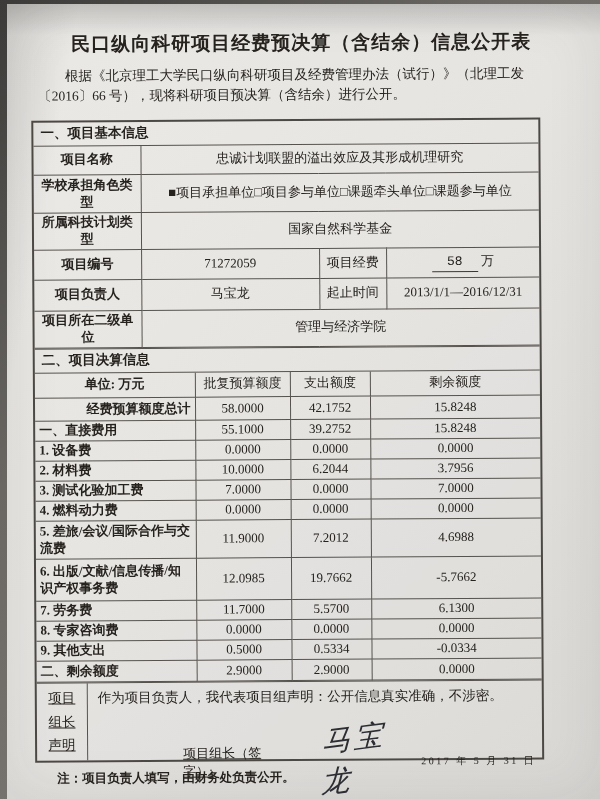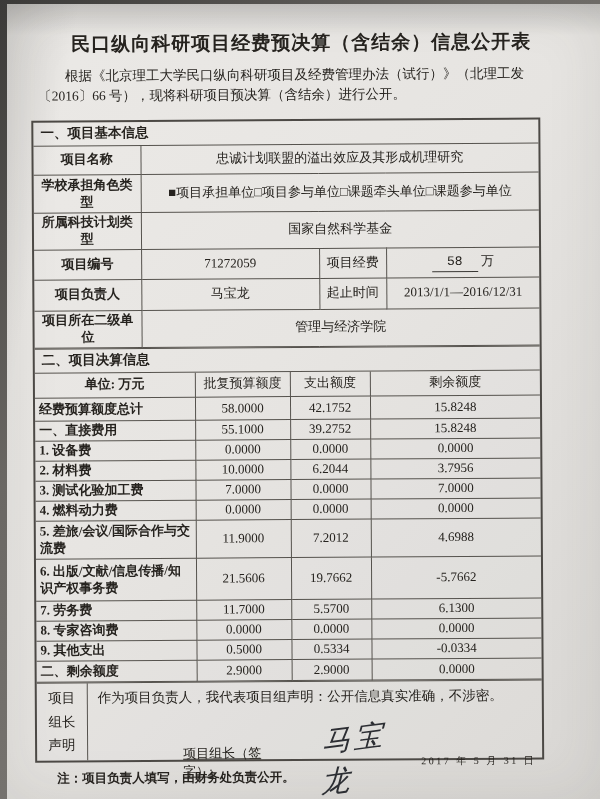--- a/index.html
+++ b/index.html
@@ -37,28 +37,28 @@
   table.grid td{
     border:1px solid #56534e;font-size:13px;line-height:1.3;
     padding:1px 4px;word-break:break-all;vertical-align:middle;color:#26231f;
   }
   table.grid td:first-child{border-left:none;font-weight:bold;}
   table.grid td:last-child{border-right:none;}
   table.grid tr:first-child td{border-top:none;}
   .lbl{text-align:center;}
   .val{text-align:center;}
   .num{text-align:center;font-family:"Liberation Serif",serif;font-size:13.5px;}
-  .name-center{text-align:left;}
+  .name-center{text-align:right;}
   .name-left{text-align:left;padding-left:5px;}
   .fund-num{display:inline-block;min-width:46px;text-align:center;border-bottom:1px solid #3a3835;font-family:Liberation Mono, monospace;}
   .hdr-cell{text-align:center;font-size:13.5px;}
   .decl{display:flex;height:77px;border-top:1px solid #56534e;}
   .decl-side{
     width:51px;border-right:1px solid #56534e;box-sizing:border-box;
-    display:flex;align-items:center;justify-content:center;
+    display:flex;align-items:center;justify-content:center;text-decoration:underline;
   }
   .decl-side-inner{width:30px;font-size:13.5px;line-height:1.75;word-break:break-all;text-align:center;}
   .decl-main{flex:1;padding:6px 8px 2px 10px;position:relative;}
   .decl-statement{font-size:13.5px;}
   .decl-signrow{position:absolute;left:10px;right:6px;top:44px;display:flex;align-items:center;}
   .decl-signlabel{margin-left:85px;font-size:13px;text-decoration:underline;}
   .sig{
     display:inline-block;margin-left:38px;margin-top:-8px;
     font-size:29px;color:#2c2e33;font-style:italic;
     transform:rotate(-7deg) skewX(-9deg);letter-spacing:3px;
@@ -179,21 +179,21 @@
             <td class="num">0.0000</td>
           </tr>
           <tr style="height:38px">
             <td class="name-left">5. 差旅/会议/国际合作与交流费</td>
             <td class="num">11.9000</td>
             <td class="num">7.2012</td>
             <td class="num">4.6988</td>
           </tr>
           <tr style="height:42px">
             <td class="name-left">6. 出版/文献/信息传播/知识产权事务费</td>
-            <td class="num">21.5606</td>
+            <td class="num">12.0985</td>
             <td class="num">19.7662</td>
             <td class="num">-5.7662</td>
           </tr>
           <tr style="height:20px">
             <td class="name-left">7. 劳务费</td>
             <td class="num">11.7000</td>
             <td class="num">5.5700</td>
             <td class="num">6.1300</td>
           </tr>
           <tr style="height:20px">

